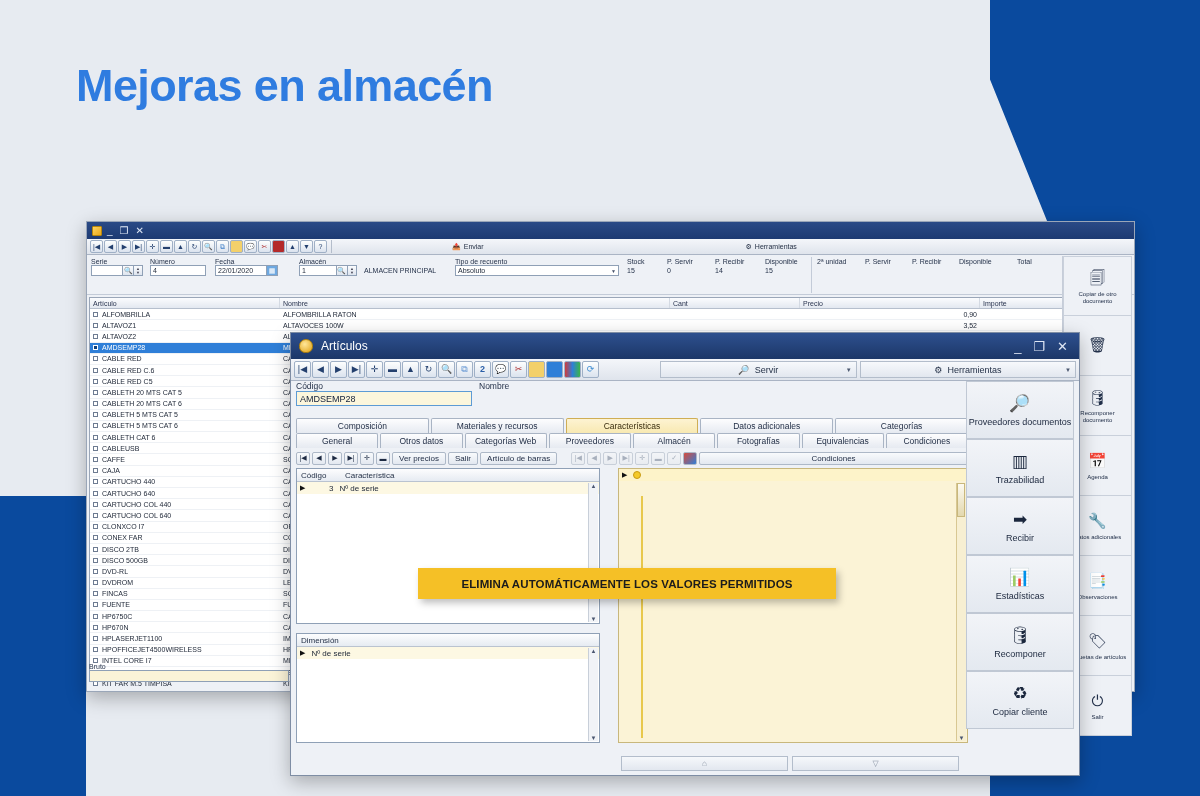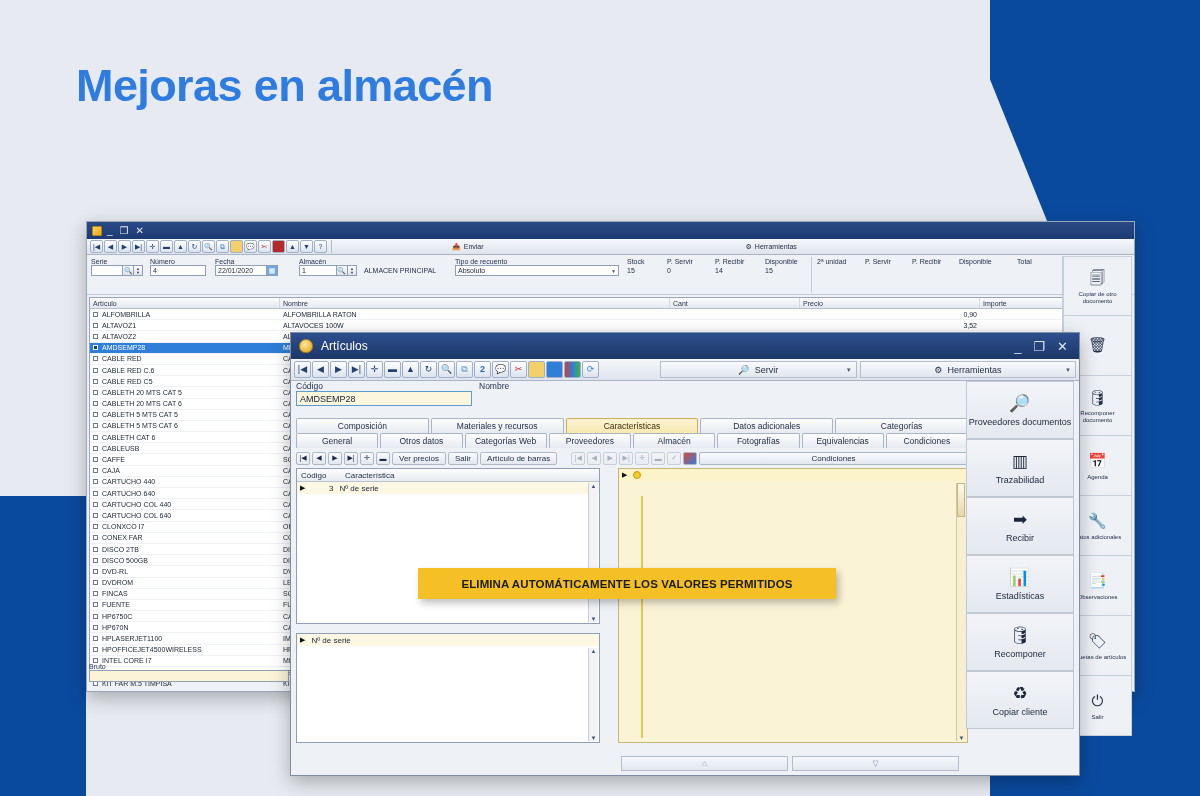--- a/index.html
+++ b/index.html
@@ -802,20 +802,23 @@
       <span style="width:22px; text-align:right">3</span>
       <span>Nº de serie</span>
     </div>
     <div class="vscroll">
       <span>▲</span>
       <span>▼</span>
     </div>
   </div>
 
   <div class="panel" style="left:5px; top:300px; width:304px; height:110px;">
+    <div class="panelhead">
+      <span>Dimensión</span>
+    </div>
     <div class="panelrow">
       <span class="caret">▶</span>
       <span>Nº de serie</span>
     </div>
     <div class="vscroll">
       <span>▲</span>
       <span>▼</span>
     </div>
   </div>
 

